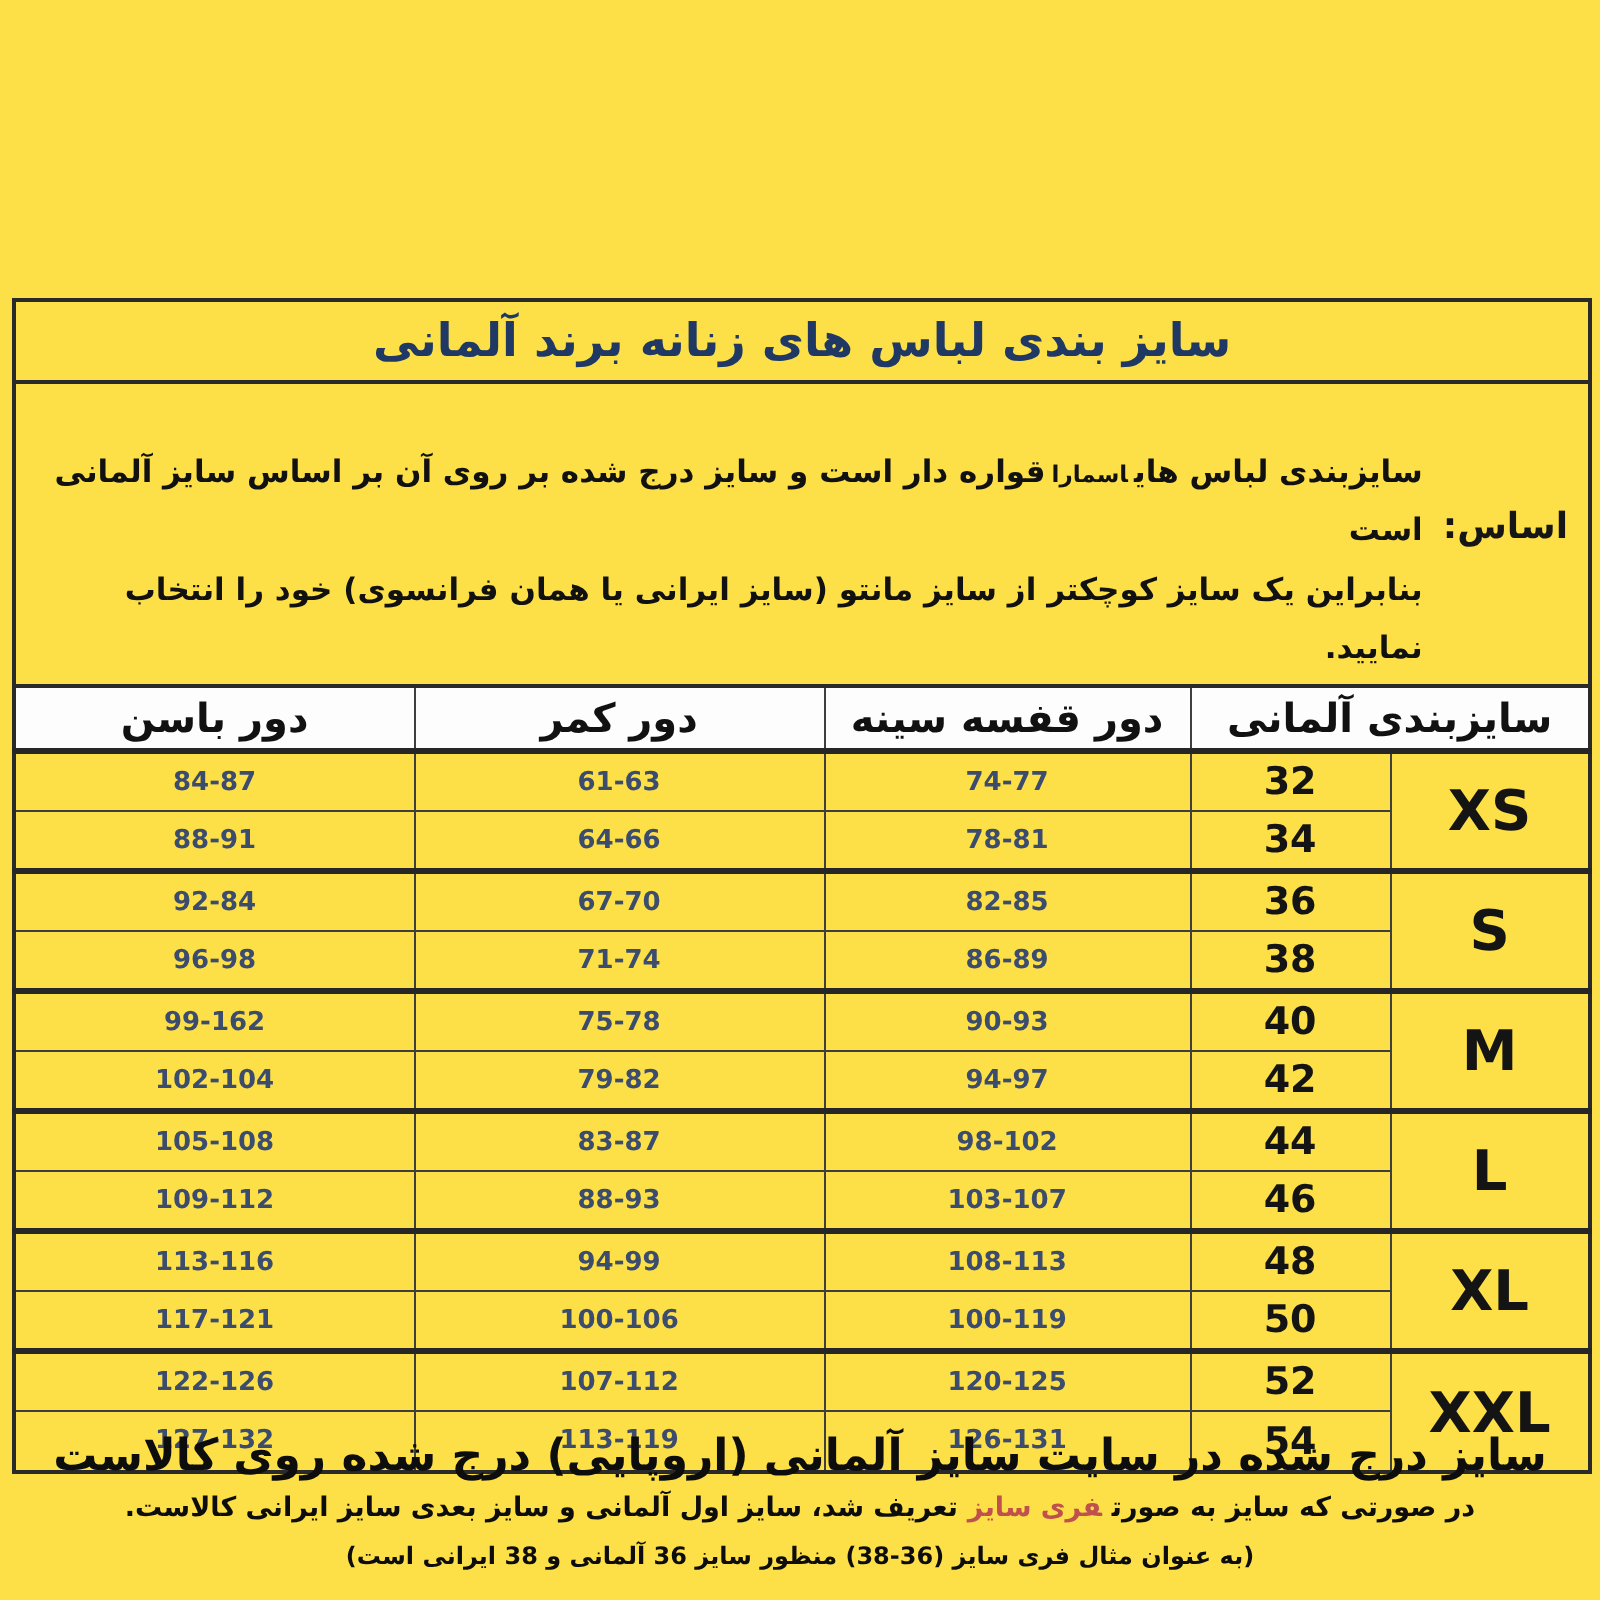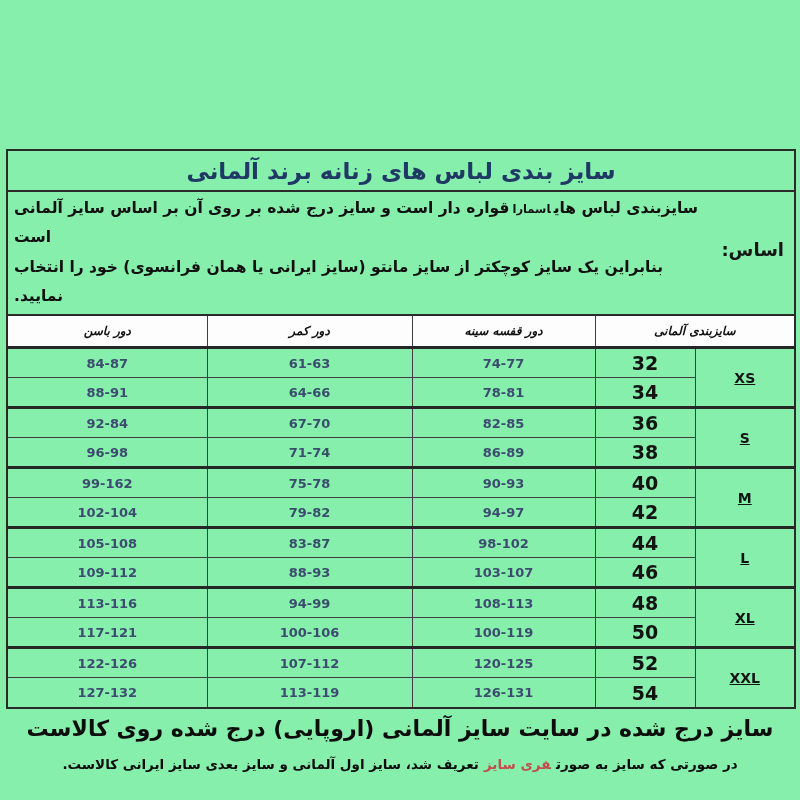--- a/index.html
+++ b/index.html
@@ -4,21 +4,21 @@
 <style>
   * { box-sizing: border-box; }
   html, body { margin: 0; padding: 0; }
   body {
     width: 800px; height: 800px;
     background: #ffffff;
     font-family: "DejaVu Sans", "Liberation Sans", sans-serif;
     direction: rtl;
     color: #161616;
   }
-  .sheet { position: relative; width: 800px; height: 800px; overflow: hidden; background: #86efac; }
+  .sheet { position: relative; width: 800px; height: 800px; overflow: hidden; background: #fde047; }
 
   
   table.size-table {
     position: absolute; top: 149px; left: 6px;
     width: 788px;
     border-collapse: collapse;
     table-layout: fixed;
     direction: rtl;
   }
   table.size-table td, table.size-table th {
@@ -33,32 +33,32 @@
 
   .title-cell {
     height: 41px;
     font-size: 23px; font-weight: bold;
     color: #1f3864;
     border-bottom: 2.2px solid #2a2a2a !important;
   }
   .note-cell { height: 67px; padding: 2px 6px !important; border-bottom: 2.6px solid #2a2a2a !important; }
   .note-wrap { display: flex; align-items: center; height: 100%; }
   .note-label { font-weight: bold; font-size: 18px; padding: 0 4px 6px 10px; white-space: nowrap; }
-  .note-text { flex: 1; text-align: left; font-weight: bold; font-size: 15.5px; line-height: 1.9; color: #111; }
+  .note-text { flex: 1; text-align: right; font-weight: bold; font-size: 15.5px; line-height: 1.9; color: #111; margin-top: 28px; }
   .brand-small { font-size: 11.5px; margin: 0 3px; }
 
-  th.col-h { height: 33px; font-size: 12px; font-weight: bold; color: #111; background: #fdfdfd; font-style: italic; }
+  th.col-h { height: 33px; font-size: 20px; font-weight: bold; color: #111; background: #fdfdfd; }
   td.val   { height: 30px; font-size: 13px; font-weight: 600; color: #3b4c6e; }
   td.num   { font-size: 19px; font-weight: bold; color: #141414; margin-left: 30px; }
-  td.letter{ font-size: 14px; font-weight: bold; color: #141414; text-decoration: underline; }
+  td.letter{ font-size: 28px; font-weight: bold; color: #141414; }
 
   
   .footer { position: absolute; top: 716px; left: 0; width: 800px; text-align: center; }
   .f1 { font-size: 22px; font-weight: bold; color: #0d0d0d; }
-  .f2 { margin-top: 15px; font-size: 13.5px; font-weight: bold; color: #0d0d0d; }
+  .f2 { margin-top: 5px; font-size: 13.5px; font-weight: bold; color: #0d0d0d; }
   .f2 .red { color: #c0504d; margin: 0 4px; }
   .f2 .seg { margin: 0 1px; }
   .f3 { margin-top: 9px; font-size: 12px; font-weight: bold; color: #0d0d0d; }
 </style>
 </head>
 <body>
 
 <div class="sheet">
 
   <table class="size-table">
@@ -176,15 +176,16 @@
       <td class="val">126-131</td>
       <td class="val">113-119</td>
       <td class="val">127-132</td>
     </tr>
   </tbody>
     </table>
 
   <div class="footer">
     <div class="f1">سایز درج شده در سایت سایز آلمانی (اروپایی) درج شده روی کالاست</div>
     <div class="f2"><span class="seg">در صورتی که سایز به صورت</span><span class="red">فری سایز</span><span class="seg">تعریف شد، سایز اول آلمانی و سایز بعدی سایز ایرانی کالاست.</span></div>
+    <div class="f3">(به عنوان مثال فری سایز (36-38) منظور سایز 36 آلمانی و 38 ایرانی است)</div>
   </div>
 
 </div>
 
 </body></html>

